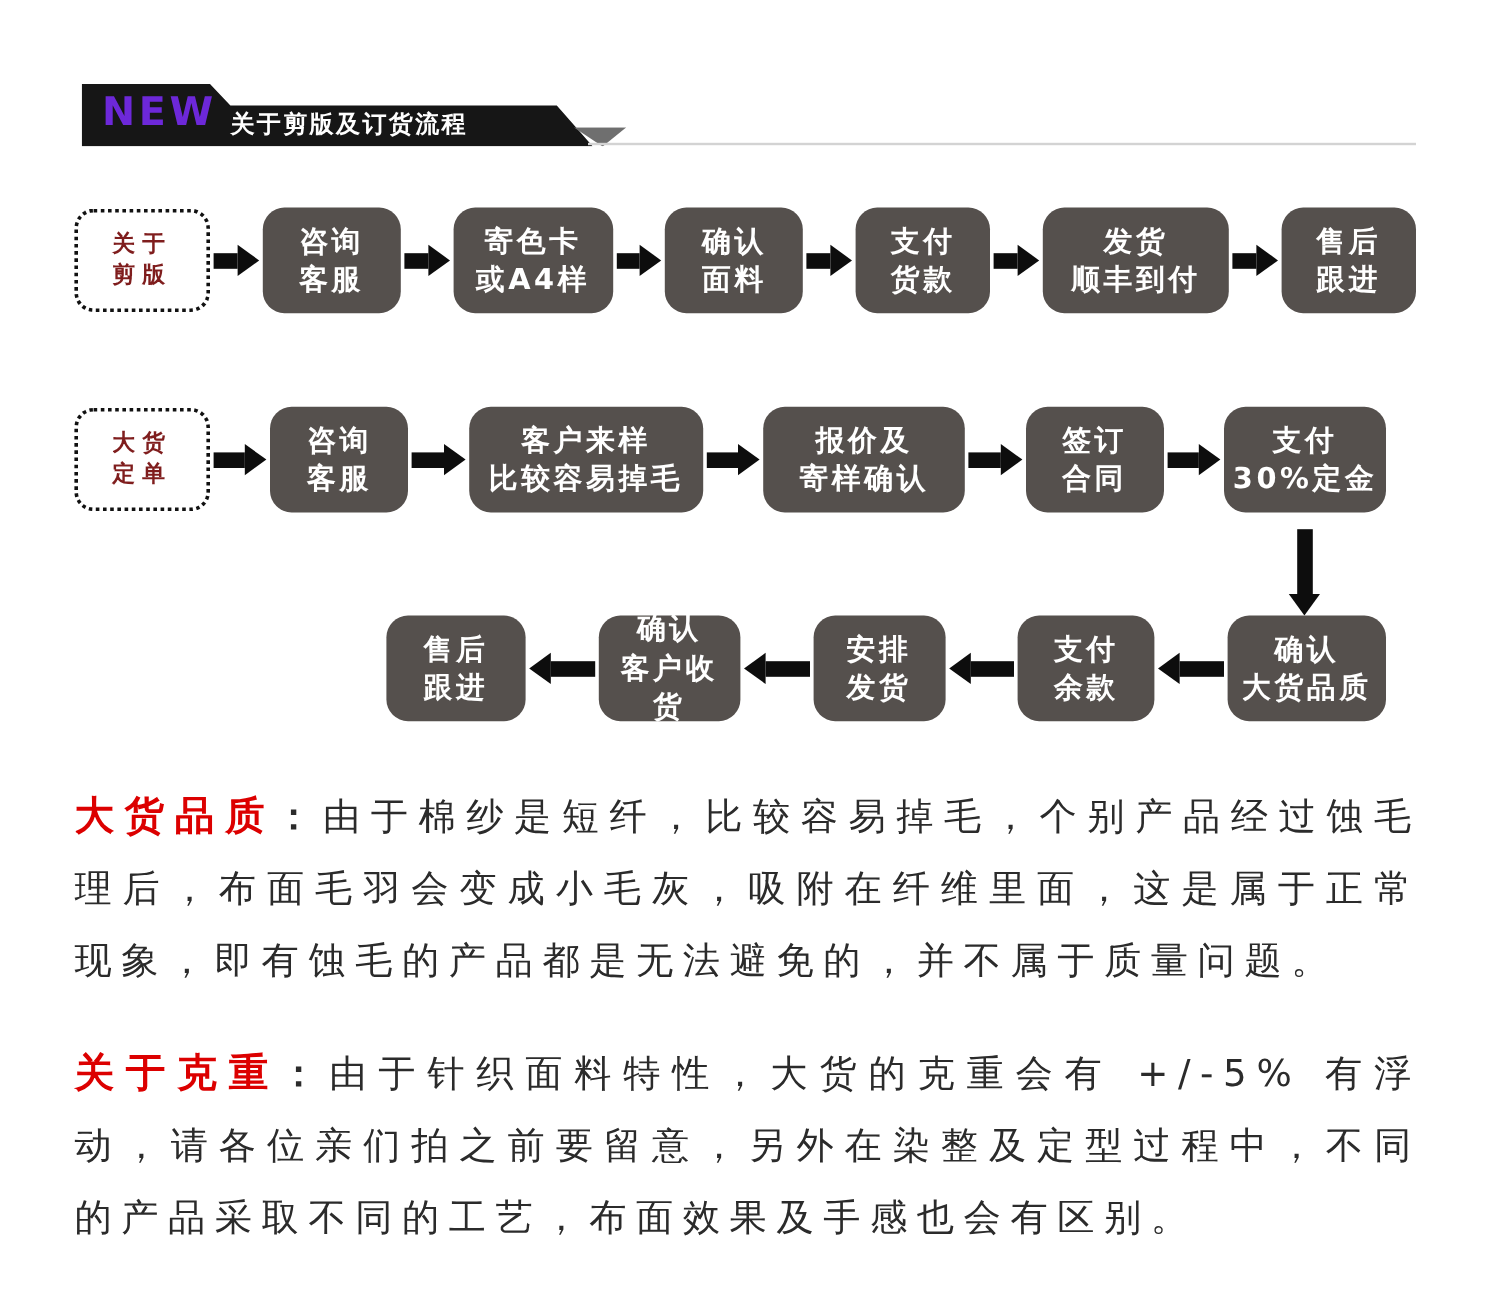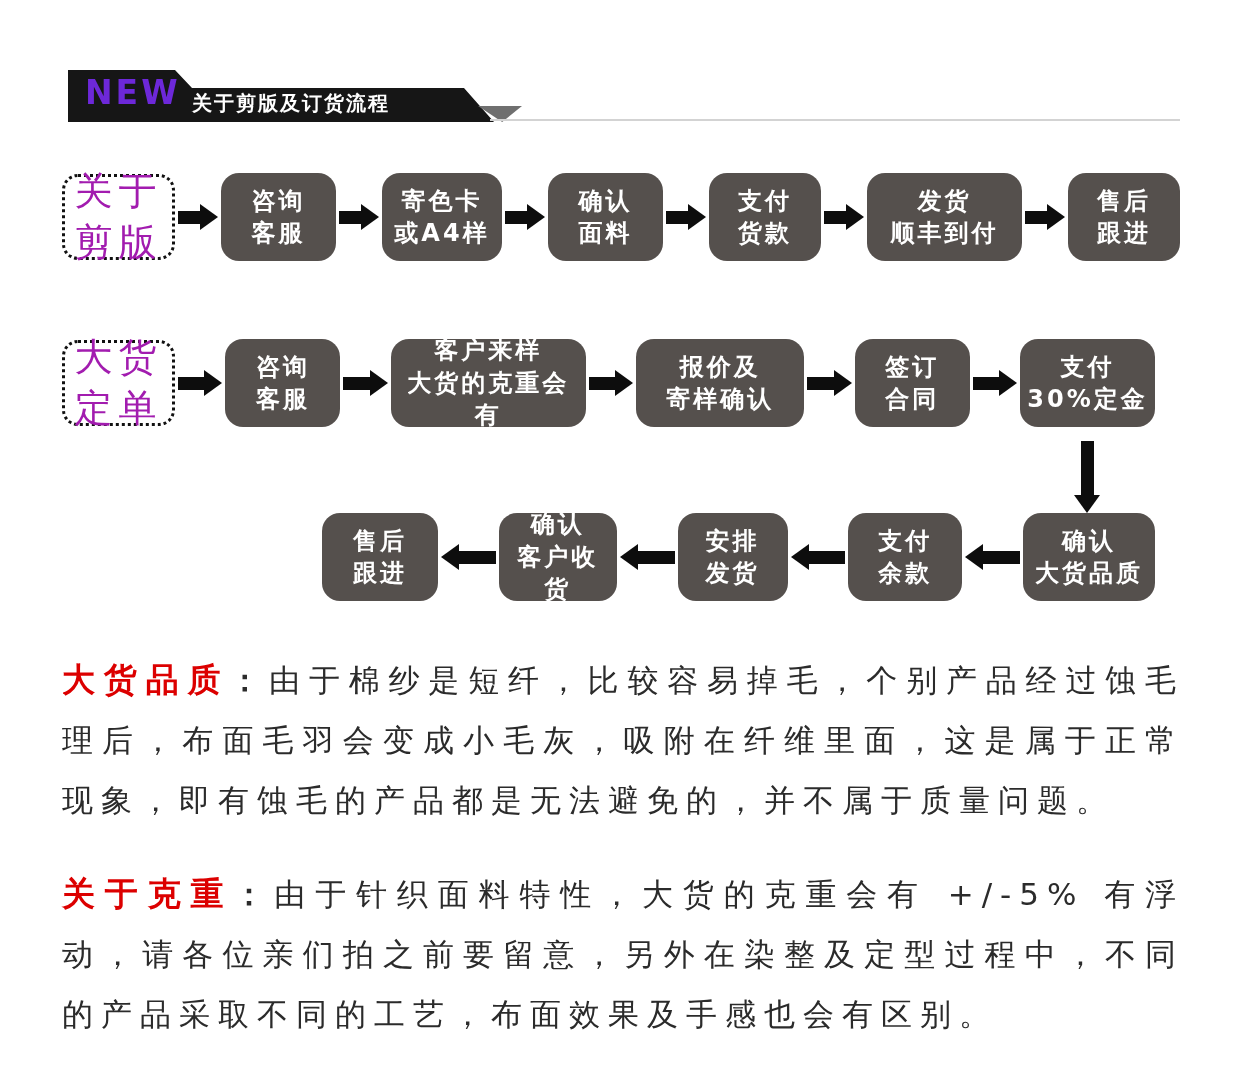--- a/index.html
+++ b/index.html
@@ -36,23 +36,23 @@
   .row2{left:62px;top:339px;width:1093px;height:88px;}
   .row3{left:322px;top:513px;width:833px;height:88px;}
   .step{
     background:#55504d;color:#ffffff;border-radius:18px;
     display:flex;align-items:center;justify-content:center;text-align:center;
     font-size:24px;font-weight:bold;letter-spacing:3px;line-height:1.35;
     box-sizing:border-box;padding:4px 6px;height:88px;
   }
   .step span,.origin span{white-space:pre-line;}
   .origin{
-    background:#ffffff;color:#a21caf;border:3px dotted #111;border-radius:16px;
+    background:#ffffff;color:#7f1d1d;border:3px dotted #111;border-radius:16px;
     display:flex;align-items:center;justify-content:center;text-align:center;
-    font-size:38px;font-weight:normal;letter-spacing:6px;line-height:1.35;
+    font-size:19px;font-weight:bold;letter-spacing:6px;line-height:1.35;
     box-sizing:border-box;height:86px;
   }
   
   .h-arrow{display:flex;align-items:center;flex:1;min-width:30px;margin:0 3px;}
   .h-arrow .shaft{flex:1;height:13px;background:#0d0d0d;}
   .h-arrow .head{width:0;height:0;border-top:13px solid transparent;border-bottom:13px solid transparent;}
   .h-arrow.right .head{border-left:18px solid #0d0d0d;}
   .h-arrow.left  .head{border-right:18px solid #0d0d0d;order:-1;}
   .v-arrow{
     position:absolute;left:1074px;top:441px;width:26px;height:72px;
@@ -93,21 +93,21 @@
       <i class="head"></i>
     </div>
   <div class="step" style="width:115px">
       <span>咨询
 客服</span>
     </div>
   <div class="h-arrow right">
       <i class="shaft"></i>
       <i class="head"></i>
     </div>
-  <div class="step" style="width:120px">
+  <div class="step" style="width:133px">
       <span>寄色卡
 或A4样</span>
     </div>
   <div class="h-arrow right">
       <i class="shaft"></i>
       <i class="head"></i>
     </div>
   <div class="step" style="width:115px">
       <span>确认
 面料</span>
@@ -150,21 +150,21 @@
   <div class="step" style="width:115px">
       <span>咨询
 客服</span>
     </div>
   <div class="h-arrow right">
       <i class="shaft"></i>
       <i class="head"></i>
     </div>
   <div class="step" style="width:195px">
       <span>客户来样
-大货的克重会有</span>
+比较容易掉毛</span>
     </div>
   <div class="h-arrow right">
       <i class="shaft"></i>
       <i class="head"></i>
     </div>
   <div class="step" style="width:168px">
       <span>报价及
 寄样确认</span>
     </div>
   <div class="h-arrow right">

